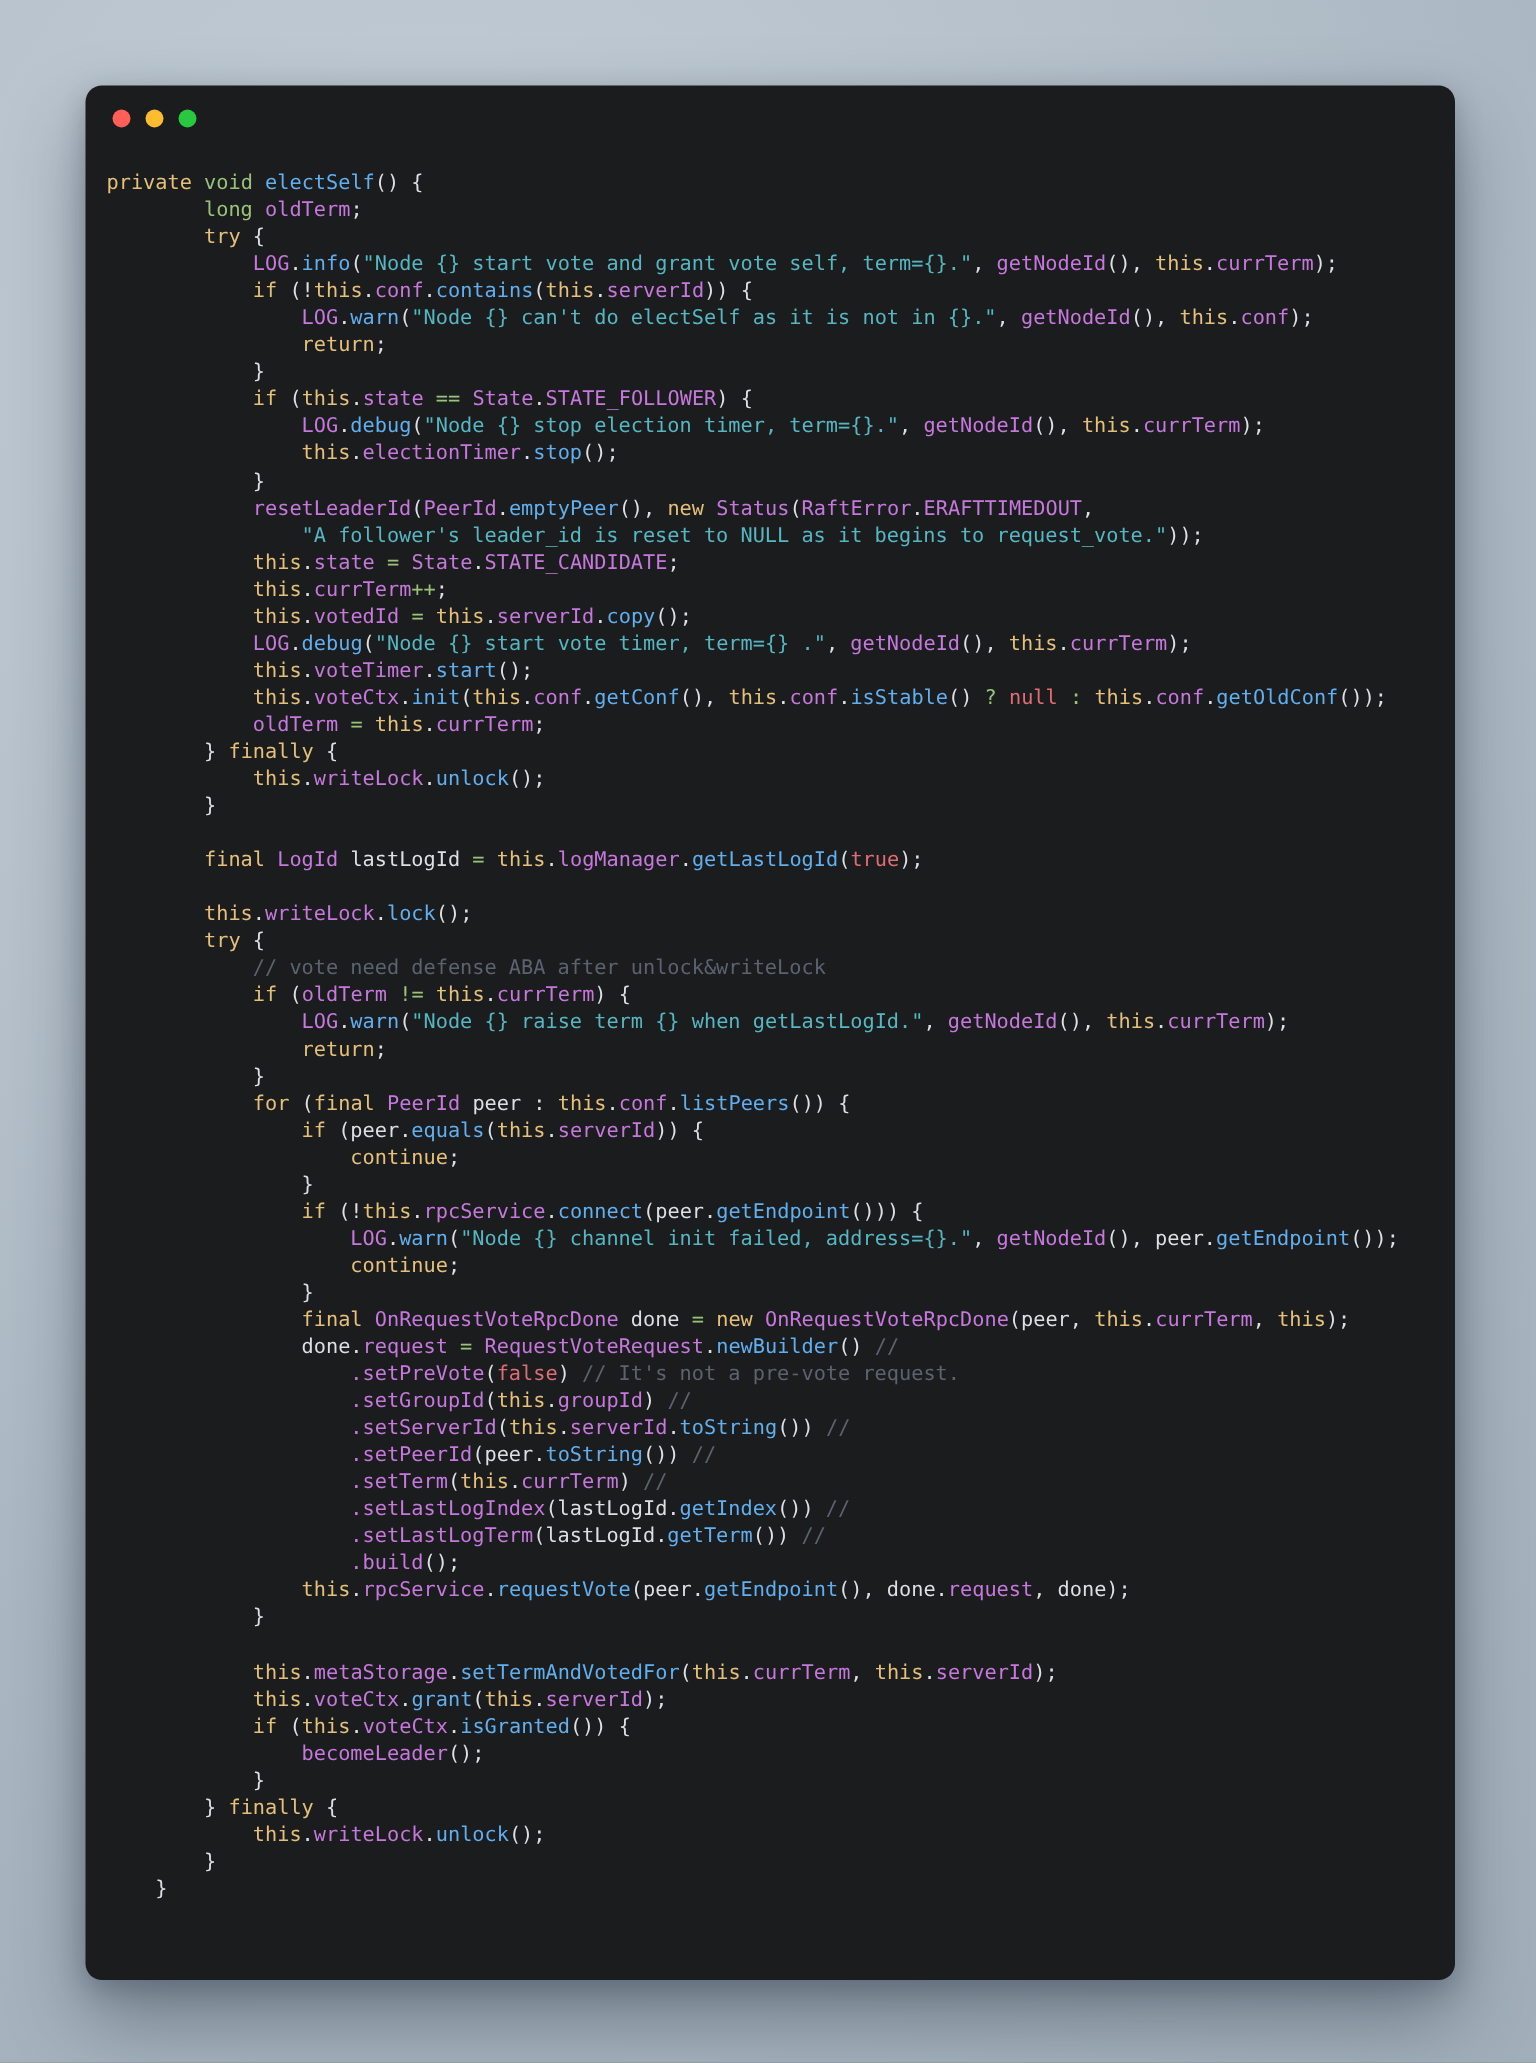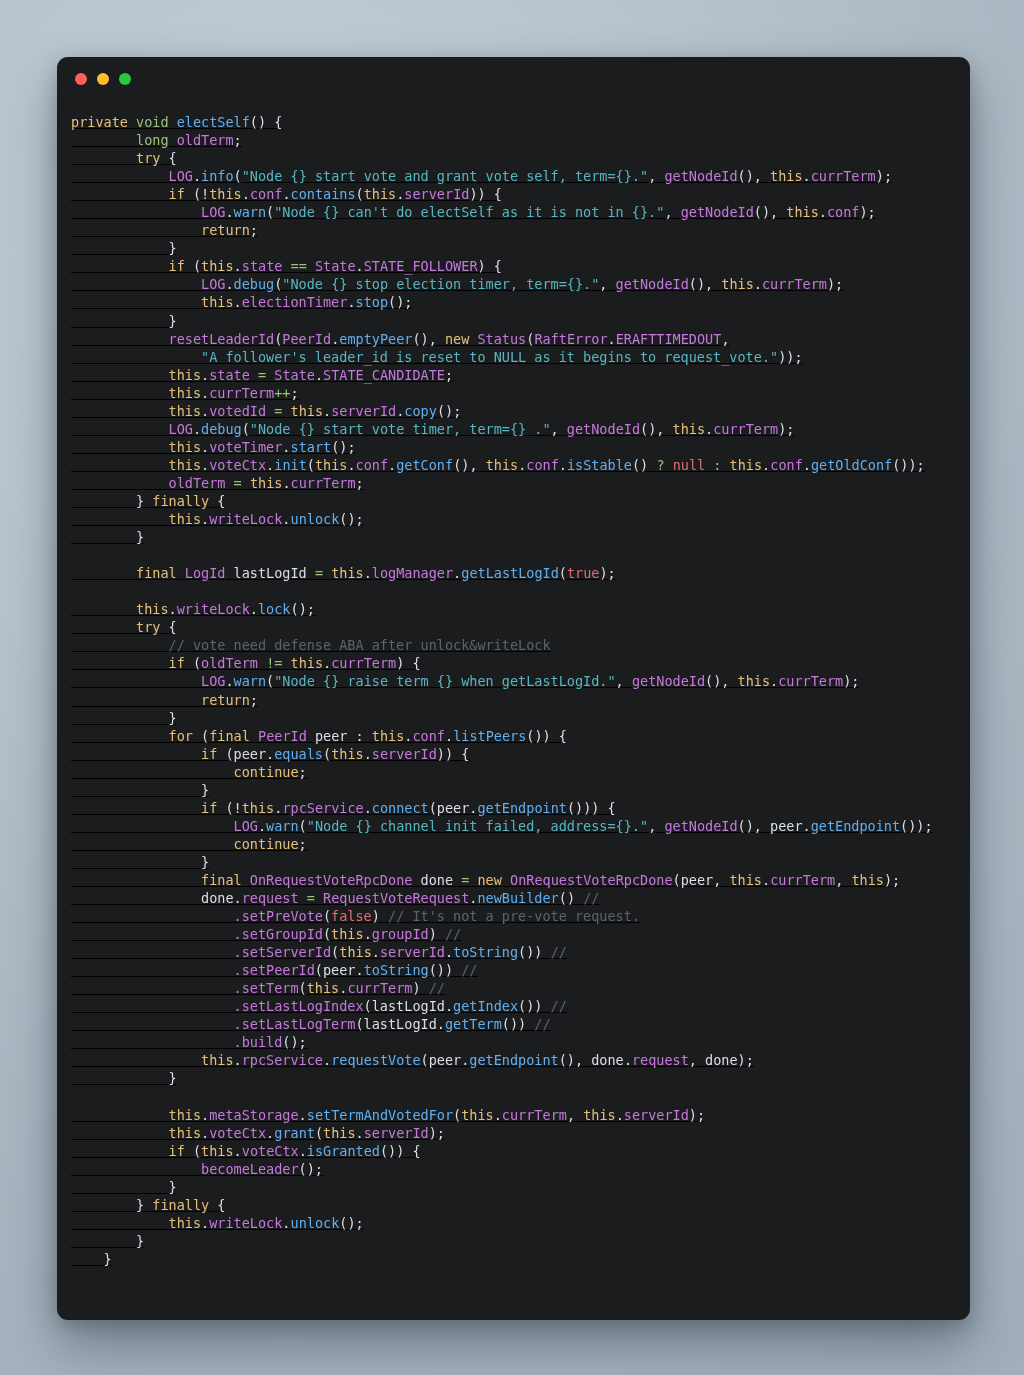--- a/index.html
+++ b/index.html
@@ -24,21 +24,20 @@
     position: absolute;
     left: 57px;
     top: 57px;
     width: 913px;
     height: 1263px;
     background: #1b1c1e;
     border-radius: 11px;
     box-shadow: 0 26px 52px rgba(30,42,58,0.40),
                 0 6px 18px rgba(30,42,58,0.26);
     overflow: hidden;
-    text-decoration: underline;
   }
   .titlebar {
     height: 44px;
     display: flex;
     align-items: center;
     padding-left: 18px;
     box-sizing: border-box;
   }
   .dot {
     width: 12px;

